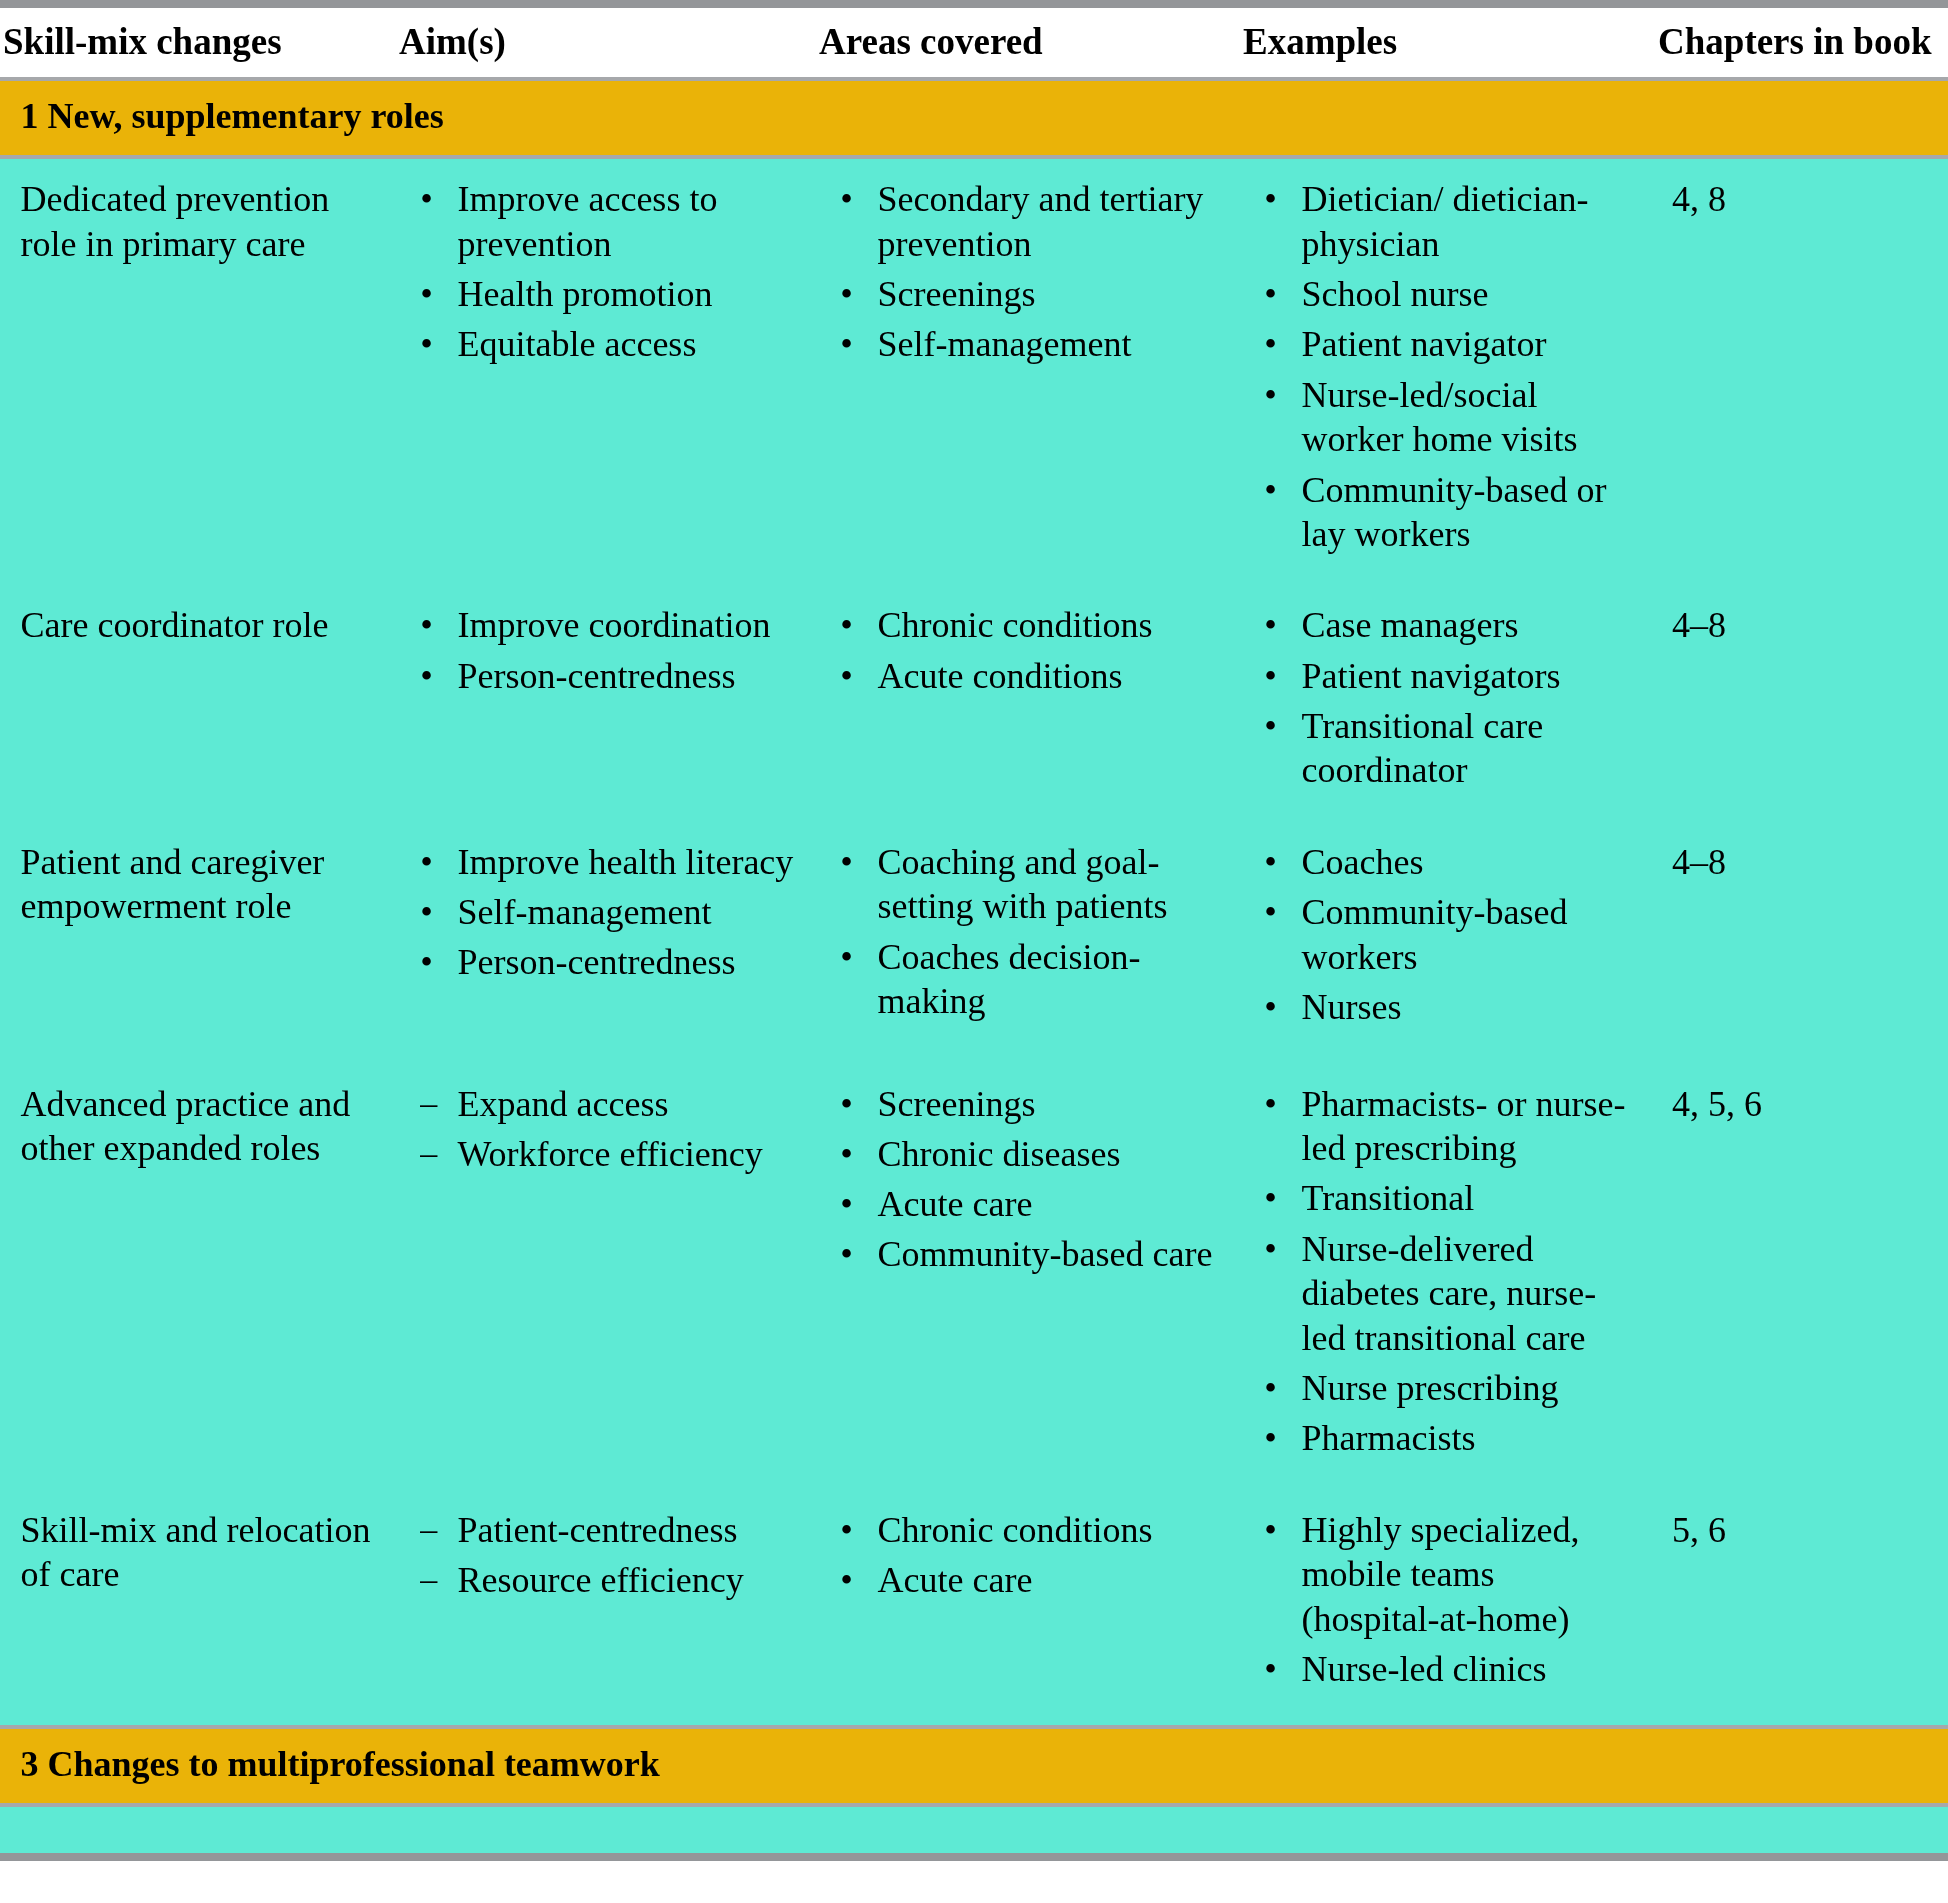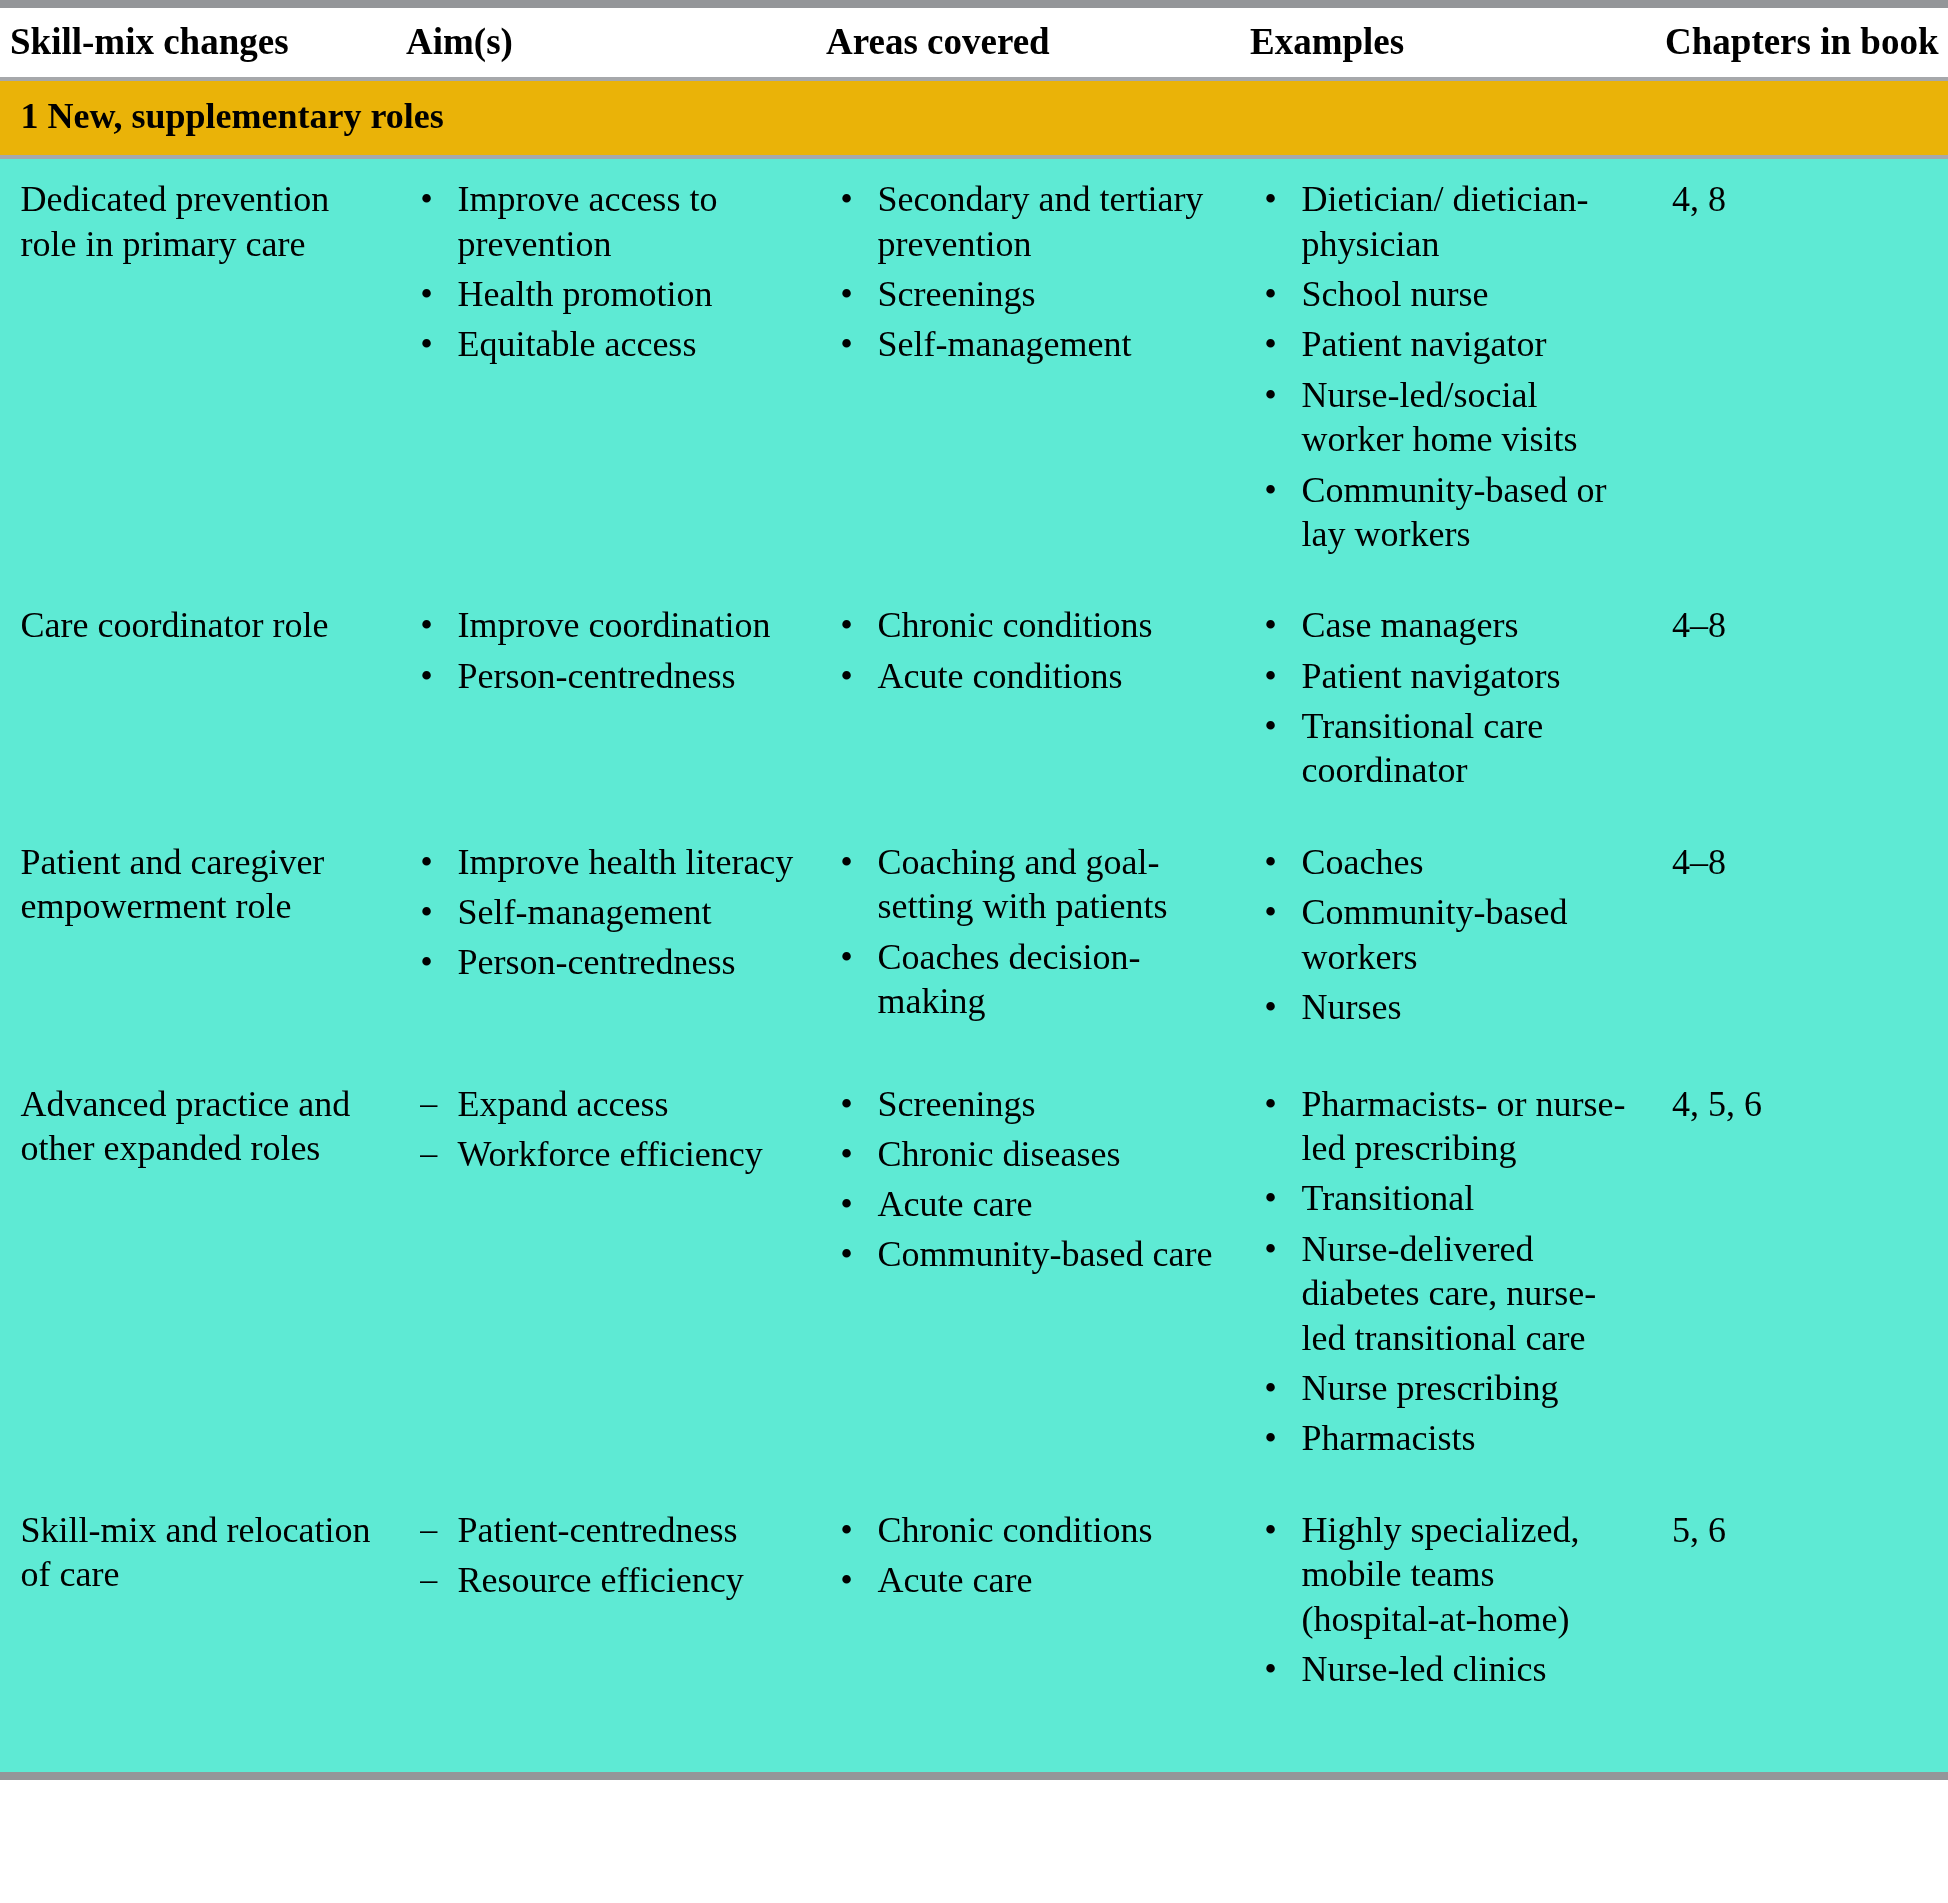--- a/index.html
+++ b/index.html
@@ -26,21 +26,21 @@
   col.c2{width:420px;}
   col.c3{width:424px;}
   col.c4{width:415px;}
   col.c5{width:294px;}
 
   thead th{
     font-size:37px;
     font-weight:bold;
     text-align:left;
     vertical-align:top;
-    padding:13px 13px 15px 10px;
+    padding:13px 13px 15px 3px;
     border-bottom:3.7px solid #b9bbbe;
     line-height:1.12;
     white-space:nowrap;
   }
 
   tr.section-row td{
     background:#eab308;
     border-top:4.7px solid #a6a8ab;
     border-bottom:4.7px solid #a6a8ab;
     font-size:36px;
@@ -243,20 +243,23 @@
           <td>
             <ul class="blist">
               <li><span class="mk">•</span><span>Highly specialized, mobile teams (hospital-at-home)</span></li>
               <li><span class="mk">•</span><span>Nurse-led clinics</span></li>
             </ul>
           </td>
           <td class="chapters">
             <div class="plaincell">5, 6</div>
           </td>
         </tr>
+        <tr class="section-row">
+          <td colspan="5">3 Changes to multiprofessional teamwork</td>
+        </tr>
         <tr class="data-row">
           <td class="first-in-section"></td>
           <td class="first-in-section"></td>
           <td class="first-in-section"></td>
           <td class="first-in-section"></td>
           <td class="chapters first-in-section"></td>
         </tr>
       </tbody>
   </table>
 </div>

